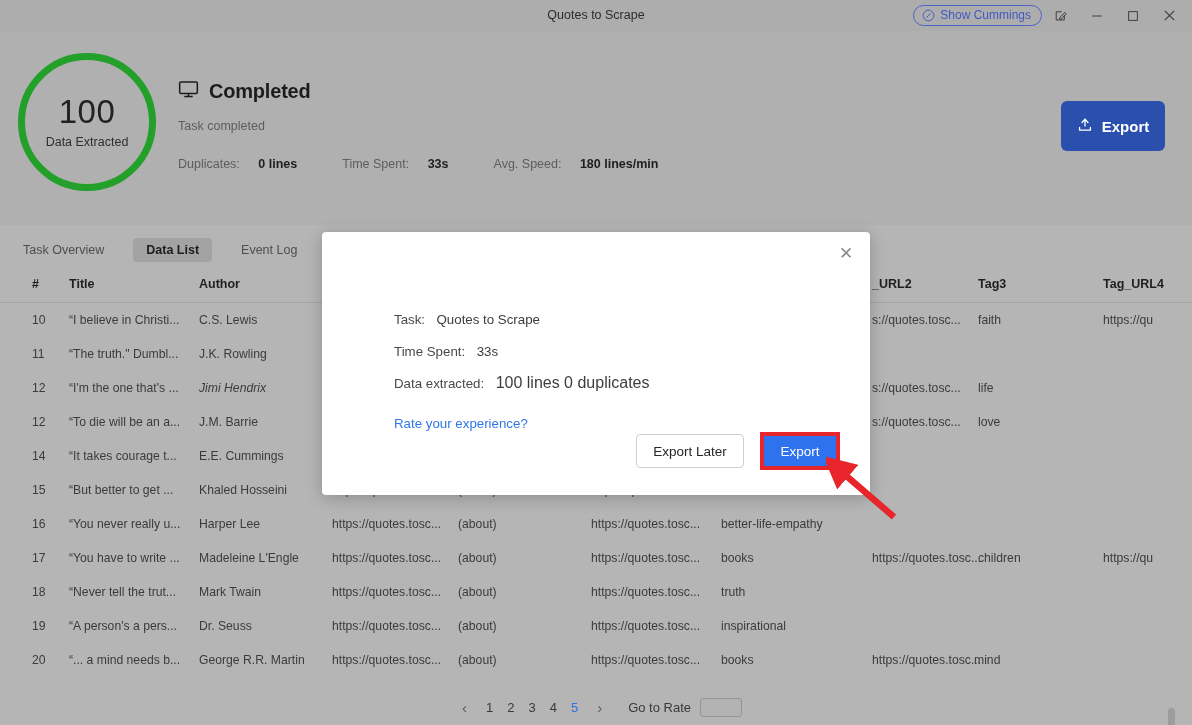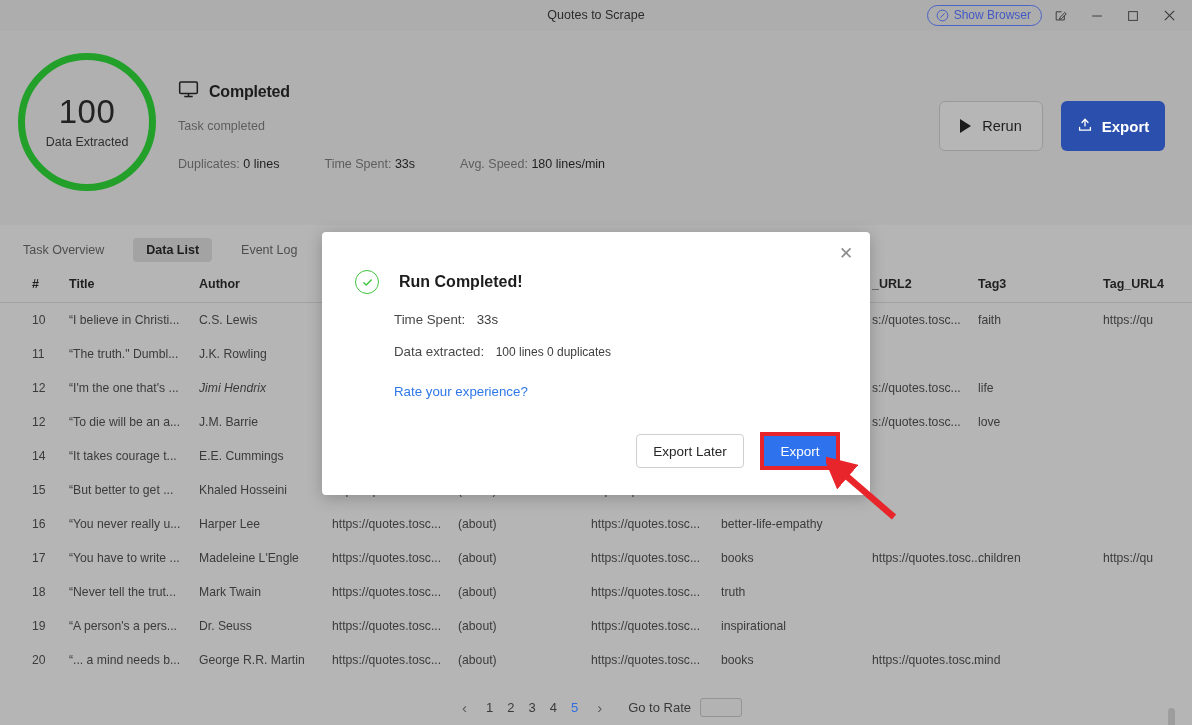--- a/index.html
+++ b/index.html
@@ -82,38 +82,38 @@
     margin-top: 7px;
   }
   .status-block {
     position: absolute;
     left: 178px; top: 48px;
   }
   .status-title-row {
     display: flex; align-items: center; gap: 10px;
   }
   .status-title {
-    font-size: 16px;
+    font-size: 20px;
     color: #1c1c1c;
     font-weight: bold;
     letter-spacing: -0.2px;
   }
   .status-sub {
     font-size: 12.5px;
     color: #5d5d5d;
     margin-top: 15px;
   }
   .status-metrics {
     display: flex; gap: 45px;
     margin-top: 24px;
     font-size: 12.5px;
     color: #5d5d5d;
     white-space: nowrap;
   }
-  .status-metrics b { color: #1e1e1e; font-weight: normal; }
+  .status-metrics b { color: #1e1e1e; font-weight: bold; margin-left: 15px; }
   .header-actions {
     position: absolute;
     right: 27px; top: 70px;
     display: flex; align-items: center; gap: 18px;
   }
   .btn-rerun {
     width: 104px; height: 50px;
     border: 1px solid #9a9a9a;
     border-radius: 6px;
     background: #b6b6b6;
@@ -324,21 +324,21 @@
   <div class="titlebar">
     <div class="titlebar-title">Quotes to Scrape</div>
     <div class="titlebar-right">
       <div class="show-browser">
         <span>
           <svg width="13" height="13" viewBox="0 0 16 16">
             <circle cx="8" cy="8" r="6.6" fill="none" stroke="#4259c4" stroke-width="1.2"></circle>
             <line x1="5.4" y1="10.6" x2="10.6" y2="5.4" stroke="#4259c4" stroke-width="1.2"></line>
           </svg>
         </span>
-        <span>Show Browser</span>
+        <span>Show Cummings</span>
       </div>
       <div class="win-btn">
         <svg width="14" height="14" viewBox="0 0 16 16">
           <path d="M2.5 3.2h6.2M2.5 3.2v9.3h9.3V7.2" fill="none" stroke="#3a3a3a" stroke-width="1.1"></path>
           <path d="M6.8 9.6l5.6-5.6 1.6 1.6-5.6 5.6-2.1.5z" fill="none" stroke="#3a3a3a" stroke-width="1.1"></path>
         </svg>
       </div>
       <div class="win-btn">
         <svg width="14" height="14" viewBox="0 0 16 16">
           <line x1="2.5" y1="8" x2="13.5" y2="8" stroke="#3a3a3a" stroke-width="1.1"></line>
@@ -386,24 +386,20 @@
           <b>33s</b>
         </div>
         <div>
           <span>Avg. Speed:</span>
           <b>180 lines/min</b>
         </div>
       </div>
     </div>
 
     <div class="header-actions">
-      <div class="btn-rerun">
-        <span class="play-tri"></span>
-        <span>Rerun</span>
-      </div>
       <div class="btn-export-main">
         <span>
           <svg width="16" height="16" viewBox="0 0 16 16">
             <path d="M8 2.3l3 3.2M8 2.3l-3 3.2M8 2.3v6.6" fill="none" stroke="#fff" stroke-width="1.3" stroke-linecap="round"></path>
             <path d="M2.6 10.4v2.8h10.8v-2.8" fill="none" stroke="#fff" stroke-width="1.3" stroke-linecap="round"></path>
           </svg>
         </span>
         <span>Export</span>
       </div>
     </div>
@@ -548,37 +544,33 @@
       <span class="pg-num active">5</span>
       <span class="pg-arrow">›</span>
       <span class="pg-goto">Go to Rate</span>
       <input class="pg-input" type="text" placeholder="" style="">
     </div>
   </div>
 
   <div class="modal">
     <div class="modal-close">✕</div>
 
-    <div class="modal-head">
-      <span class="check-circle">
-        <svg width="13" height="13" viewBox="0 0 14 14">
-          <path d="M3 7.2l2.6 2.6L11 4.2" fill="none" stroke="#3dc43d" stroke-width="1.5" stroke-linecap="round" stroke-linejoin="round"></path>
-        </svg>
-      </span>
-      <span class="modal-title">Run Completed!</span>
-    </div>
 
     <div style="position:absolute;left:72px;top:78px;">
+      <div style="margin-bottom:14px;">
+        <span style="font-size:13.3px;color:#494949;">Task:</span>
+        <span style="font-size:13.3px;color:#3d3d3d;margin-left:7px;">Quotes to Scrape</span>
+      </div>
       <div style="margin-bottom:14px;">
         <span style="font-size:13.3px;color:#494949;">Time Spent:</span>
         <span style="font-size:13.3px;color:#3d3d3d;margin-left:7px;">33s</span>
       </div>
       <div style="margin-bottom:24px;">
         <span style="font-size:13.3px;color:#494949;">Data extracted:</span>
-        <span style="font-size:12px;color:#3d3d3d;margin-left:7px;">100 lines 0 duplicates</span>
+        <span style="font-size:16px;color:#3d3d3d;margin-left:7px;">100 lines 0 duplicates</span>
       </div>
       <div style="font-size:13.3px;color:#2f77e8;cursor:pointer;">Rate your experience?</div>
     </div>
 
     <div class="modal-actions">
       <div class="btn-export-later">Export Later</div>
       <div class="export-highlight">
         <div class="btn-export-modal">Export</div>
       </div>
     </div>

